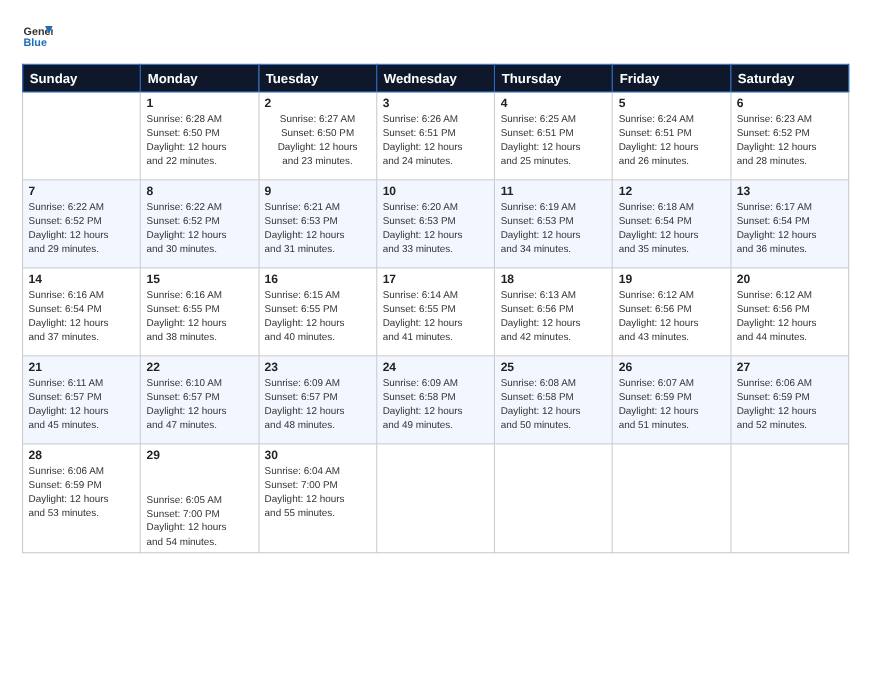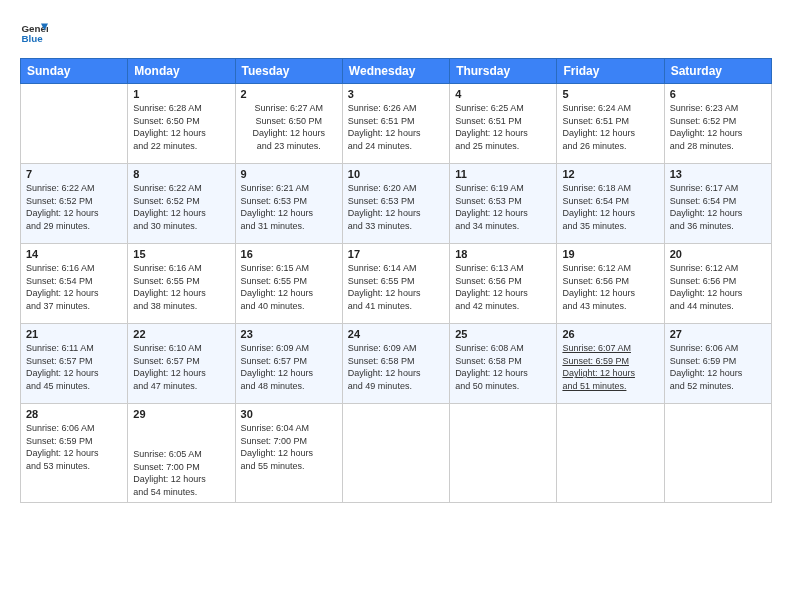--- a/index.html
+++ b/index.html
@@ -39,21 +39,21 @@
     .location-title {
       font-size: 15px;
       color: #555;
     }
     table {
       width: 100%;
       border-collapse: collapse;
       font-size: 10px;
     }
     thead tr th {
-      background-color: #3b82f6;
+      background-color: #0f172a;
       color: #fff;
       text-align: left;
       padding: 5px 6px;
       font-size: 12px;
       font-weight: bold;
       border: 1px solid #2a6bbf;
     }
     tbody tr td {
       border: 1px solid #ccc;
       vertical-align: top;
@@ -296,21 +296,21 @@
           </td>
           <td>
             <div class="day-number">25</div>
             <div class="day-detail" style="white-space: pre-line;">Sunrise: 6:08 AM
 Sunset: 6:58 PM
 Daylight: 12 hours
 and 50 minutes.</div>
           </td>
           <td>
             <div class="day-number">26</div>
-            <div class="day-detail" style="white-space: pre-line; text-decoration: underline;">Sunrise: 6:07 AM
+            <div class="day-detail" style="white-space: pre-line;">Sunrise: 6:07 AM
 Sunset: 6:59 PM
 Daylight: 12 hours
 and 51 minutes.</div>
           </td>
           <td>
             <div class="day-number">27</div>
             <div class="day-detail" style="white-space: pre-line;">Sunrise: 6:06 AM
 Sunset: 6:59 PM
 Daylight: 12 hours
 and 52 minutes.</div>

